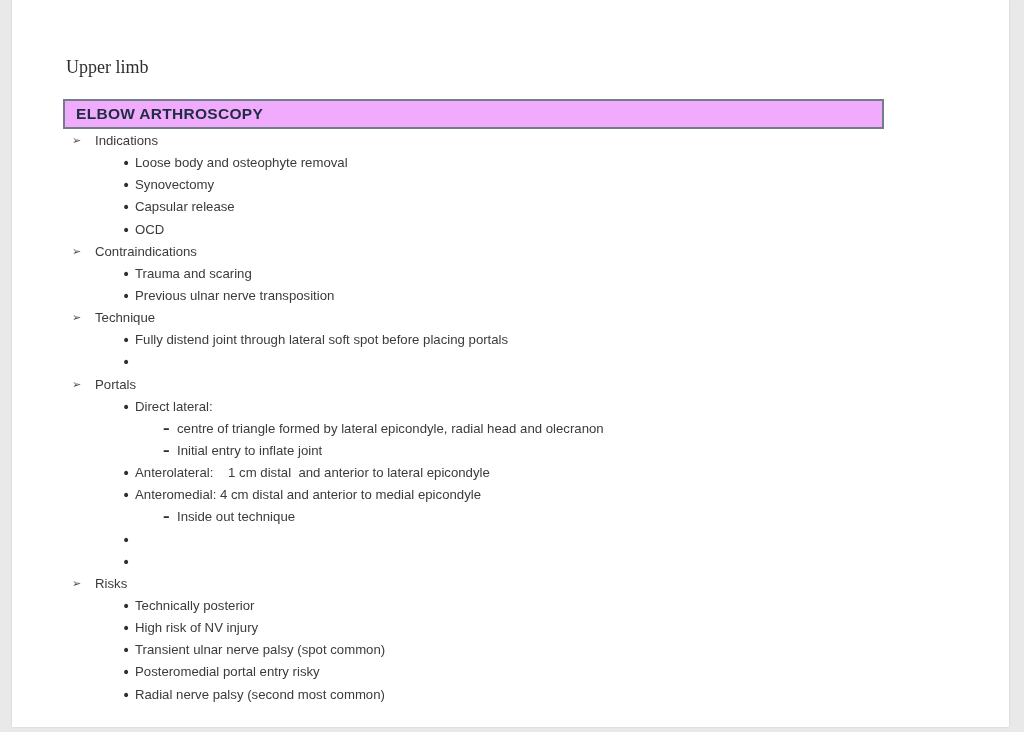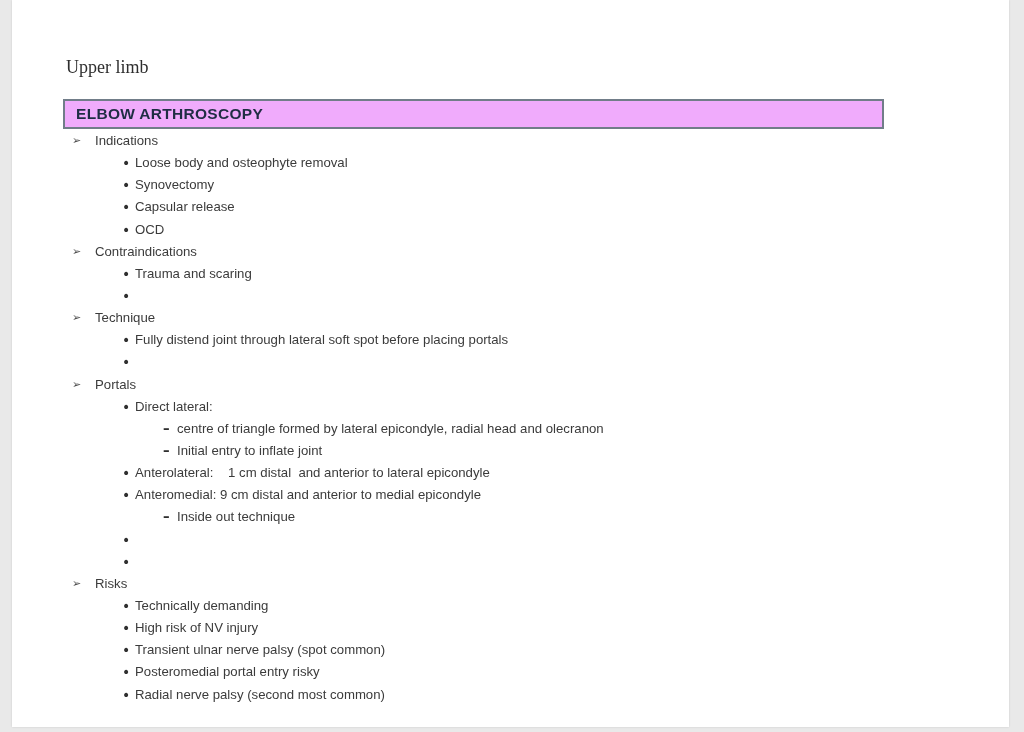--- a/index.html
+++ b/index.html
@@ -122,20 +122,21 @@
       <div class="li lvl1">
         <span class="marker">➢</span>
         <span class="txt">Contraindications</span>
       </div>
       <div class="li lvl2">
         <span class="marker">•</span>
         <span class="txt">Trauma and scaring</span>
       </div>
       <div class="li lvl2">
         <span class="marker">•</span>
+        <span class="txt">Previous ulnar nerve transposition</span>
       </div>
       <div class="li lvl1">
         <span class="marker">➢</span>
         <span class="txt">Technique</span>
       </div>
       <div class="li lvl2">
         <span class="marker">•</span>
         <span class="txt">Fully distend joint through lateral soft spot before placing portals</span>
       </div>
       <div class="li lvl2">
@@ -156,39 +157,39 @@
       <div class="li lvl3">
         <span class="marker">–</span>
         <span class="txt">Initial entry to inflate joint</span>
       </div>
       <div class="li lvl2">
         <span class="marker">•</span>
         <span class="txt">Anterolateral:    1 cm distal  and anterior to lateral epicondyle</span>
       </div>
       <div class="li lvl2">
         <span class="marker">•</span>
-        <span class="txt">Anteromedial: 9 cm distal and anterior to medial epicondyle</span>
+        <span class="txt">Anteromedial: 4 cm distal and anterior to medial epicondyle</span>
       </div>
       <div class="li lvl3">
         <span class="marker">–</span>
         <span class="txt">Inside out technique</span>
       </div>
       <div class="li lvl2">
         <span class="marker">•</span>
       </div>
       <div class="li lvl2">
         <span class="marker">•</span>
       </div>
       <div class="li lvl1">
         <span class="marker">➢</span>
         <span class="txt">Risks</span>
       </div>
       <div class="li lvl2">
         <span class="marker">•</span>
-        <span class="txt">Technically demanding</span>
+        <span class="txt">Technically posterior</span>
       </div>
       <div class="li lvl2">
         <span class="marker">•</span>
         <span class="txt">High risk of NV injury</span>
       </div>
       <div class="li lvl2">
         <span class="marker">•</span>
         <span class="txt">Transient ulnar nerve palsy (spot common)</span>
       </div>
       <div class="li lvl2">

